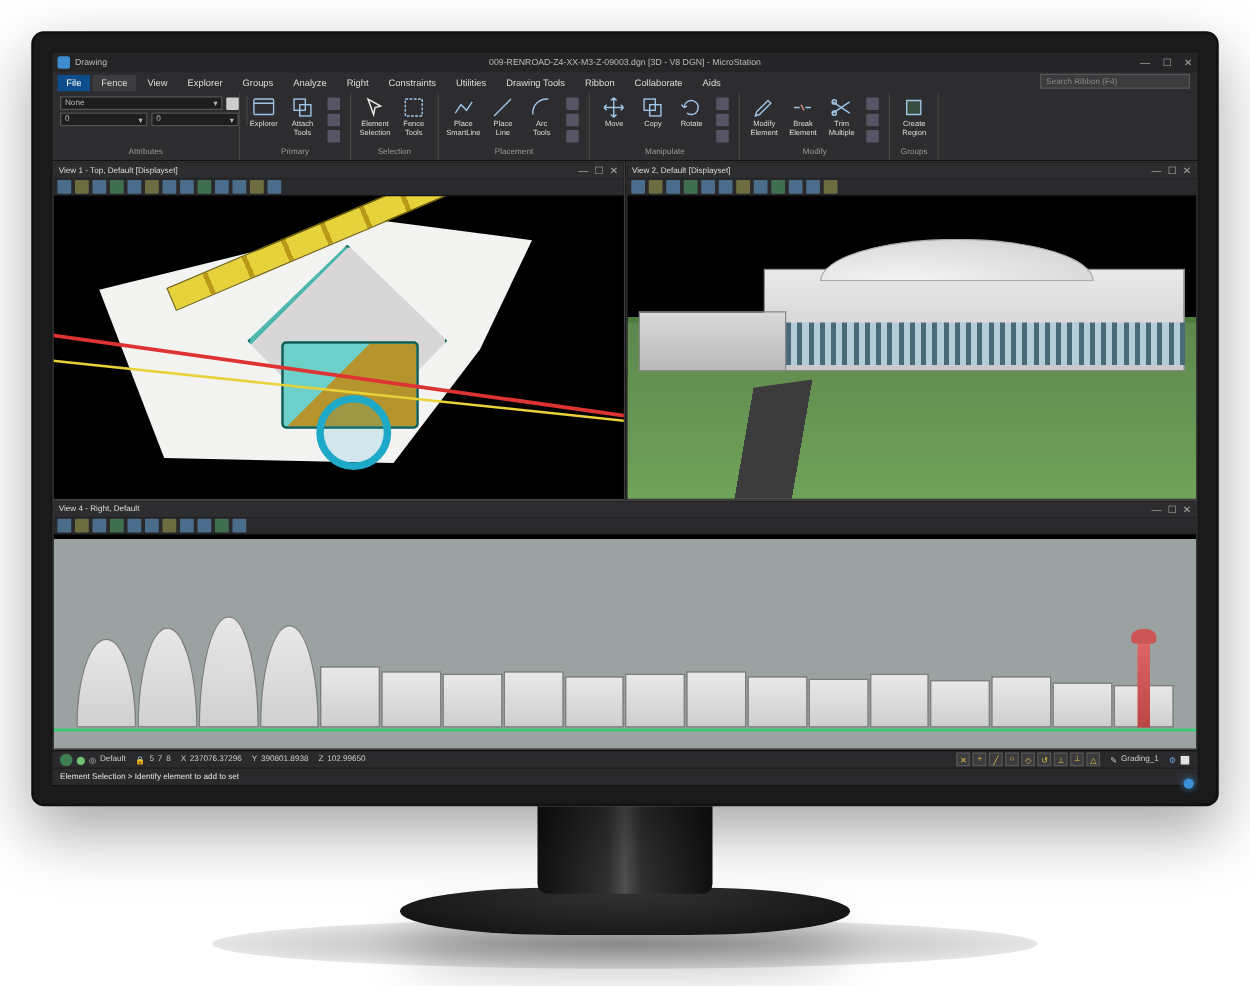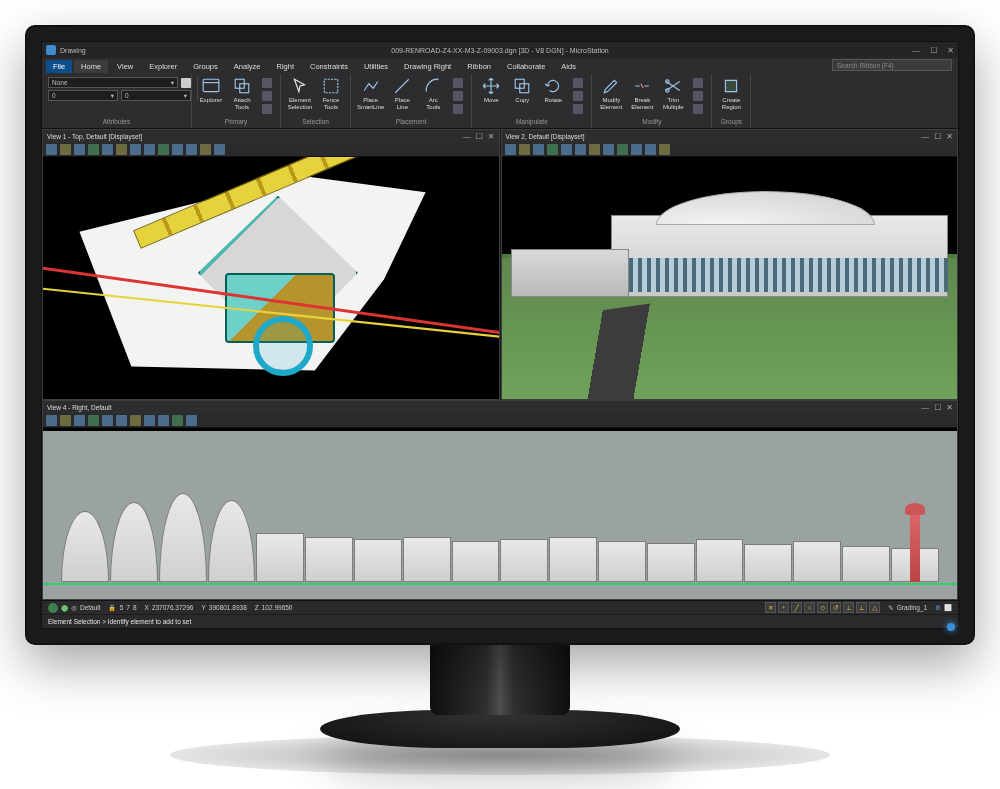--- a/index.html
+++ b/index.html
@@ -335,29 +335,29 @@
       <span class="title-text">009-RENROAD-Z4-XX-M3-Z-09003.dgn [3D - V8 DGN] - MicroStation</span>
       <div class="window-ctrls">
         <span>—</span>
         <span>☐</span>
         <span>✕</span>
       </div>
     </div>
 
     <div class="ribbon-tabs">
       <span class="tab file">File</span>
-      <span class="tab active">Home</span>
+      <span class="tab active">Fence</span>
       <span class="tab">View</span>
       <span class="tab">Explorer</span>
       <span class="tab">Groups</span>
       <span class="tab">Analyze</span>
       <span class="tab">Right</span>
       <span class="tab">Constraints</span>
       <span class="tab">Utilities</span>
-      <span class="tab">Drawing Right</span>
+      <span class="tab">Drawing Tools</span>
       <span class="tab">Ribbon</span>
       <span class="tab">Collaborate</span>
       <span class="tab">Aids</span>
       <div class="ribbon-search">
         <span>Search Ribbon (F4)</span>
       </div>
     </div>
 
     <div class="ribbon">
 

